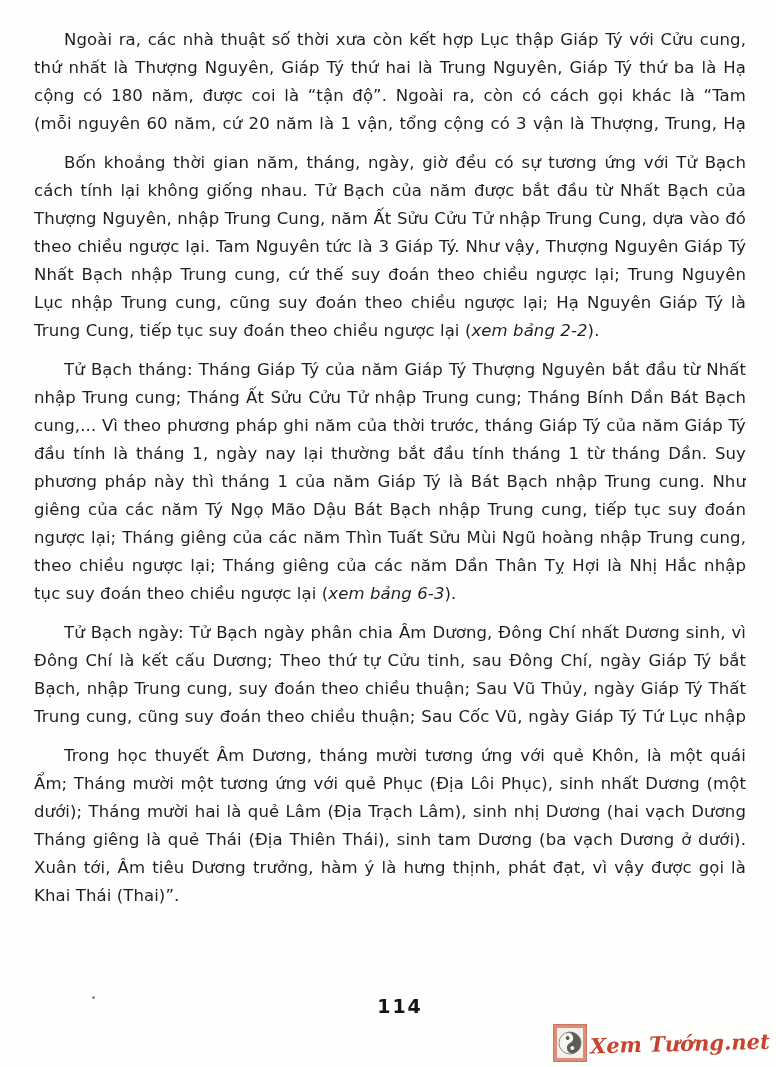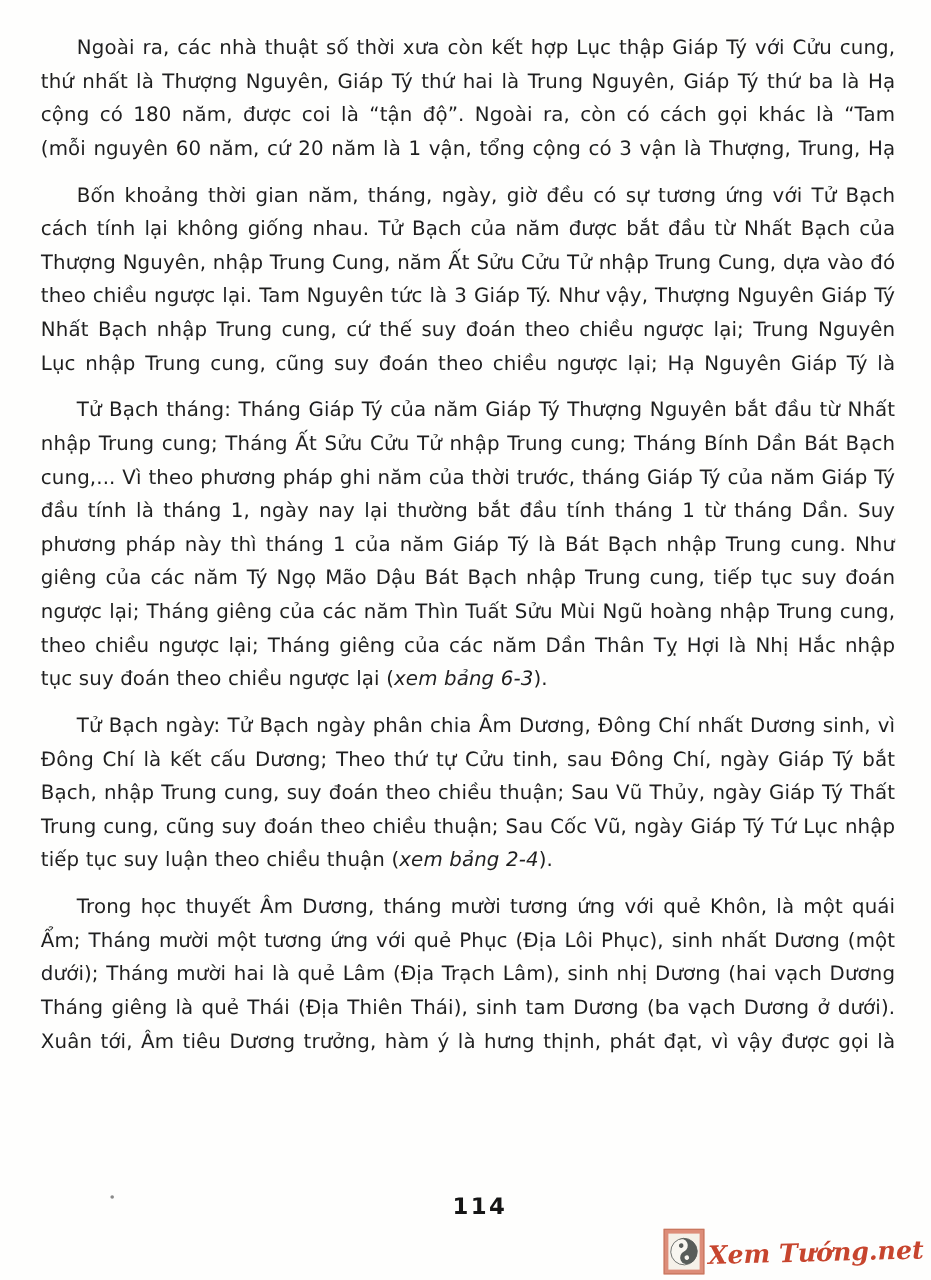--- a/index.html
+++ b/index.html
@@ -106,45 +106,46 @@
         <div class="line">cộng có 180 năm, được coi là “tận độ”. Ngoài ra, còn có cách gọi khác là “Tam nguyên khí vận”</div>
         <div class="line">(mỗi nguyên 60 năm, cứ 20 năm là 1 vận, tổng cộng có 3 vận là Thượng, Trung, Hạ tam nguyên,</div>
       </div>
       <div class="para">
         <div class="line first">Bốn khoảng thời gian năm, tháng, ngày, giờ đều có sự tương ứng với Tử Bạch tinh, nhưng</div>
         <div class="line">cách tính lại không giống nhau. Tử Bạch của năm được bắt đầu từ Nhất Bạch của năm Giáp Tý</div>
         <div class="line">Thượng Nguyên, nhập Trung Cung, năm Ất Sửu Cửu Tử nhập Trung Cung, dựa vào đó để suy đoán</div>
         <div class="line">theo chiều ngược lại. Tam Nguyên tức là 3 Giáp Tý. Như vậy, Thượng Nguyên Giáp Tý bắt đầu từ</div>
         <div class="line">Nhất Bạch nhập Trung cung, cứ thế suy đoán theo chiều ngược lại; Trung Nguyên Giáp Tý là Tứ</div>
         <div class="line">Lục nhập Trung cung, cũng suy đoán theo chiều ngược lại; Hạ Nguyên Giáp Tý là Thất Xích, nhập</div>
+        <div class="line last">Trung Cung, tiếp tục suy đoán theo chiều ngược lại (<em>xem bảng 2-2</em>).</div>
       </div>
       <div class="para">
         <div class="line first">Tử Bạch tháng: Tháng Giáp Tý của năm Giáp Tý Thượng Nguyên bắt đầu từ Nhất Bạch</div>
         <div class="line">nhập Trung cung; Tháng Ất Sửu Cửu Tử nhập Trung cung; Tháng Bính Dần Bát Bạch nhập Trung</div>
         <div class="line">cung,... Vì theo phương pháp ghi năm của thời trước, tháng Giáp Tý của năm Giáp Tý được bắt</div>
         <div class="line">đầu tính là tháng 1, ngày nay lại thường bắt đầu tính tháng 1 từ tháng Dần. Suy đoán theo</div>
         <div class="line">phương pháp này thì tháng 1 của năm Giáp Tý là Bát Bạch nhập Trung cung. Như vậy, tháng</div>
         <div class="line">giêng của các năm Tý Ngọ Mão Dậu Bát Bạch nhập Trung cung, tiếp tục suy đoán theo chiều</div>
         <div class="line">ngược lại; Tháng giêng của các năm Thìn Tuất Sửu Mùi Ngũ hoàng nhập Trung cung, suy đoán</div>
         <div class="line">theo chiều ngược lại; Tháng giêng của các năm Dần Thân Tỵ Hợi là Nhị Hắc nhập Trung cung, tiếp</div>
         <div class="line last">tục suy đoán theo chiều ngược lại (<em>xem bảng 6-3</em>).</div>
       </div>
       <div class="para">
         <div class="line first">Tử Bạch ngày: Tử Bạch ngày phân chia Âm Dương, Đông Chí nhất Dương sinh, vì vậy, sau</div>
         <div class="line">Đông Chí là kết cấu Dương; Theo thứ tự Cửu tinh, sau Đông Chí, ngày Giáp Tý bắt đầu từ Nhất</div>
         <div class="line">Bạch, nhập Trung cung, suy đoán theo chiều thuận; Sau Vũ Thủy, ngày Giáp Tý Thất Xích nhập</div>
         <div class="line">Trung cung, cũng suy đoán theo chiều thuận; Sau Cốc Vũ, ngày Giáp Tý Tứ Lục nhập Trung cung,</div>
-        <div class="line last">tiếp tục suy luận theo chiều thuận (<em>xem bảng 2-4</em>).</div>
       </div>
       <div class="para">
         <div class="line first">Trong học thuyết Âm Dương, tháng mười tương ứng với quẻ Khôn, là một quái tượng thuần</div>
         <div class="line">Ẩm; Tháng mười một tương ứng với quẻ Phục (Địa Lôi Phục), sinh nhất Dương (một vạch Dương ở</div>
         <div class="line">dưới); Tháng mười hai là quẻ Lâm (Địa Trạch Lâm), sinh nhị Dương (hai vạch Dương ở dưới);</div>
         <div class="line">Tháng giêng là quẻ Thái (Địa Thiên Thái), sinh tam Dương (ba vạch Dương ở dưới). Khi Đông qua</div>
         <div class="line">Xuân tới, Âm tiêu Dương trưởng, hàm ý là hưng thịnh, phát đạt, vì vậy được gọi là “Tam Dương</div>
+        <div class="line last">Khai Thái (Thai)”.</div>
       </div>
     </div>
 
   <div class="ink-speck"></div>
 
   <div class="page-number">114</div>
 
   <div class="watermark">
     <div class="yy-frame">
       <div class="yy-inner">

